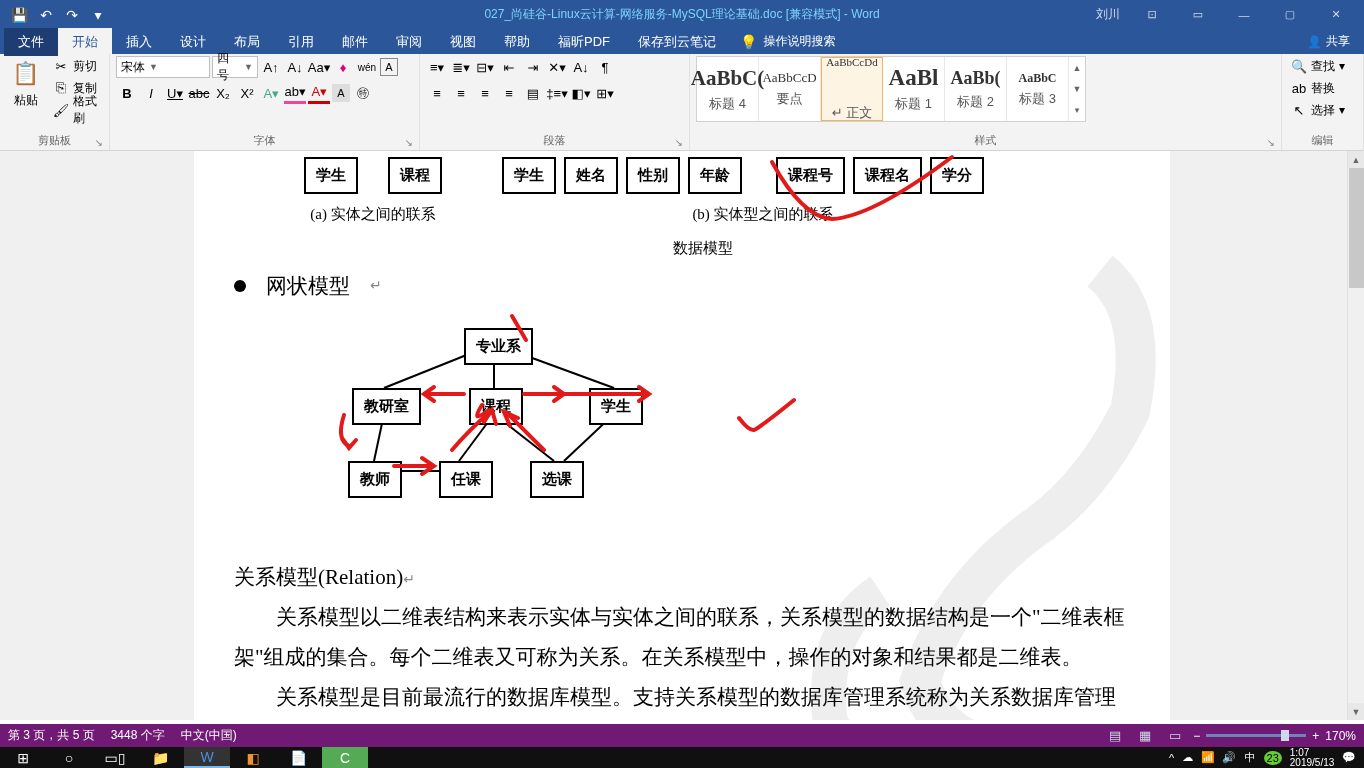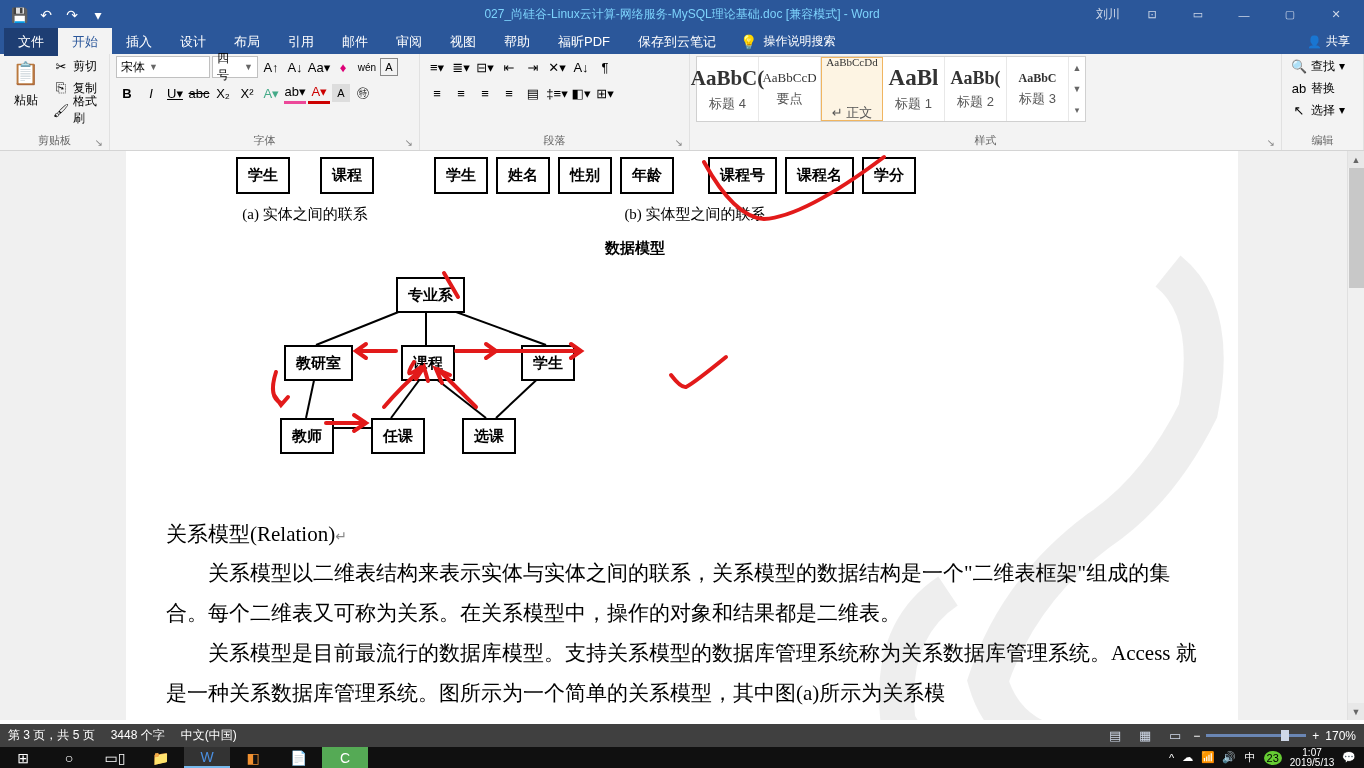--- a/index.html
+++ b/index.html
@@ -49,21 +49,21 @@
 
 .style-gal { display: flex; align-items: stretch; gap: 0; border: 1px solid #d0d0d0; background: #fff; }
 .style-item { width: 62px; display: flex; flex-direction: column; align-items: center; justify-content: center; border-right: 1px solid #e8e8e8; padding: 4px 2px; }
 .style-item.sel { border: 1px solid #f0b560; background: #fdf4e3; gap: 32px; }
 .style-prev { font-family: "Times New Roman", serif; color: #333; }
 .style-name { font-size: 13px; color: #555; margin-top: 4px; }
 .style-more { width: 16px; display: flex; flex-direction: column; justify-content: space-around; align-items: center; font-size: 9px; color: #666; }
 
 
 .docarea { position: absolute; top: 151px; left: 0; right: 0; bottom: 48px; background: #f0f0f0; overflow: hidden; }
-.page { background: #fff; margin: 0 auto; width: 1112px; height: 100%; position: relative; padding: 6px 40px; }
+.page { background: #fff; margin: 0 auto; width: 976px; height: 100%; position: relative; padding: 6px 40px; }
 .doc-body { font-family: SimSun, serif; font-size: 20px; color: #000; line-height: 1.9; }
 .doc-h { font-size: 21px; display: flex; align-items: center; gap: 20px; margin-top: 4px; }
 .doc-h .bullet { width: 12px; height: 12px; border-radius: 50%; background: #000; }
 .doc-p { text-indent: 2em; font-size: 21px; }
 
 .figure-row { display: flex; gap: 60px; align-items: flex-start; }
 .diagram { position: relative; }
 
 .dbox { border: 2px solid #000; padding: 2px 10px; font-size: 15px; font-weight: bold; background: #fff; display: inline-block; }
 .cap { font-size: 15px; text-align: center; margin-top: 6px; }
@@ -75,32 +75,32 @@
 
 .scroll-v { position: absolute; right: 0; top: 151px; bottom: 48px; width: 17px; background: #f0f0f0; border-left: 1px solid #e0e0e0; }
 .scroll-v .arrow { height: 17px; background: #e8e8e8; display: flex; align-items: center; justify-content: center; font-size: 9px; color: #666; }
 .scroll-v .thumb { position: absolute; top: 17px; width: 15px; left: 1px; height: 120px; background: #c8c8c8; }
 .scroll-h { position: absolute; left: 0; right: 17px; bottom: 27px; height: 17px; background: #f0f0f0; border-top: 1px solid #e0e0e0; display: flex; }
 .scroll-h .arrow { width: 17px; display: flex; align-items: center; justify-content: center; font-size: 9px; color: #666; }
 .scroll-h .track { flex: 1; position: relative; }
 .scroll-h .thumb { position: absolute; left: 8px; right: 8px; top: 1px; height: 15px; background: #c8c8c8; }
 
 
-.statusbar { position: absolute; bottom: 21px; left: 0; right: 0; height: 23px; background: #404040; color: #fff; display: flex; align-items: center; font-size: 12px; padding: 0 8px; gap: 16px; }
+.statusbar { position: absolute; bottom: 21px; left: 0; right: 0; height: 23px; background: #701a75; color: #fff; display: flex; align-items: center; font-size: 12px; padding: 0 8px; gap: 16px; }
 .statusbar .right { margin-left: auto; display: flex; align-items: center; gap: 6px; }
 .viewbtn { width: 24px; height: 20px; display: flex; align-items: center; justify-content: center; color: #cfd8e8; font-size: 13px; }
 .zoom-slider { width: 100px; height: 3px; background: #6a86b4; position: relative; }
 .zoom-slider .handle { position: absolute; top: -4px; left: 75%; width: 8px; height: 11px; background: #cfd8e8; }
 
 
 .taskbar { position: absolute; bottom: 0; left: 0; right: 0; height: 21px; background: #101010; display: flex; align-items: center; }
 .tbtn { width: 46px; height: 21px; display: flex; align-items: center; justify-content: center; color: #fff; font-size: 14px; }
 .tbtn.active { background: #333; border-bottom: 2px solid #76b9ed; height: 21px; }
 .tray { margin-left: auto; display: flex; align-items: center; gap: 8px; color: #fff; font-size: 11px; padding-right: 8px; }
-.tray .clock { text-align: center; line-height: 1; font-size: 10px; }
+.tray .clock { text-align: left; line-height: 1; font-size: 10px; }
 
 .watermark { position: absolute; pointer-events: none; opacity: 0.08; }
 </style>
 </head>
 <body>
 
 <div class="titlebar">
   <div class="qat">
     <div class="qat-btn">💾</div>
     <div class="qat-btn">↶</div>
@@ -303,44 +303,49 @@
             <span class="dbox">学生</span>
             <span class="dbox">姓名</span>
             <span class="dbox">性别</span>
             <span class="dbox">年龄</span>
             <span style="width:18px"></span>
             <span class="dbox">课程号</span>
             <span class="dbox">课程名</span>
             <span class="dbox">学分</span>
           </div>
           <div class="cap" style="margin-left:40px">(b) 实体型之间的联系</div>
-          <div class="cap" style="font-weight:bold;margin-left:-80px">数据模型</div>
+          <div class="cap" style="font-weight:normal;margin-left:-80px">数据模型</div>
           <svg class="redmark" style="top:-10px;left:260px;width:200px;height:90px" viewBox="0 0 200 90">
             <path d="M10 15 Q40 70 70 72 Q110 70 190 10"></path>
           </svg>
         </div>
       </div>
 
+      <div class="doc-h">
+        <span class="bullet"></span>
+        <span>网状模型</span>
+          <span style="font-size:14px;color:#888">↵</span>
+      </div>
 
       <div style="position:relative">
         <div class="netfig">
 
           <svg style="position:absolute;top:0;left:0;width:400px;height:210px" viewBox="0 0 400 210">
             <g stroke="#000" stroke-width="2" fill="none">
               <path d="M200 28 L90 72"></path>
                 <path d="M200 28 L200 72"></path>
                 <path d="M200 28 L320 72"></path>
               <path d="M90 98 L80 145"></path>
                 <path d="M200 98 L165 145"></path>
                 <path d="M200 98 L260 145"></path>
                 <path d="M320 98 L270 145"></path>
               <path d="M100 155 L145 155"></path>
             </g>
           </svg>
-          <span class="dbox" style="top:4px;left:170px">专业系</span>
+          <span class="dbox" style="top:12px;left:170px">专业系</span>
           <span class="dbox" style="top:72px;left:58px">教研室</span>
           <span class="dbox" style="top:72px;left:175px">课程</span>
           <span class="dbox" style="top:72px;left:295px">学生</span>
           <span class="dbox" style="top:145px;left:54px">教师</span>
           <span class="dbox" style="top:145px;left:145px">任课</span>
           <span class="dbox" style="top:145px;left:236px">选课</span>
 
           <svg class="redmark" style="top:-6px;left:0;width:400px;height:200px" viewBox="0 0 400 200">
             <path d="M218 6 L232 30"></path>
             <path d="M130 84 L170 84 M140 77 L130 84 L140 91"></path>

